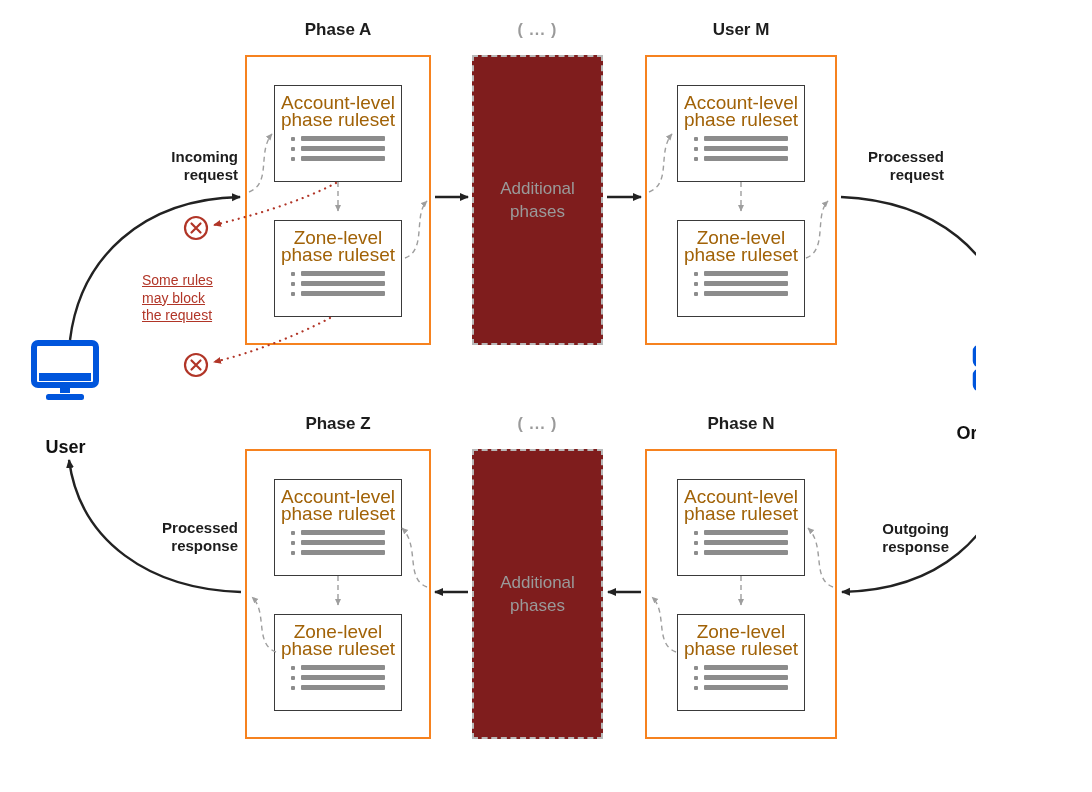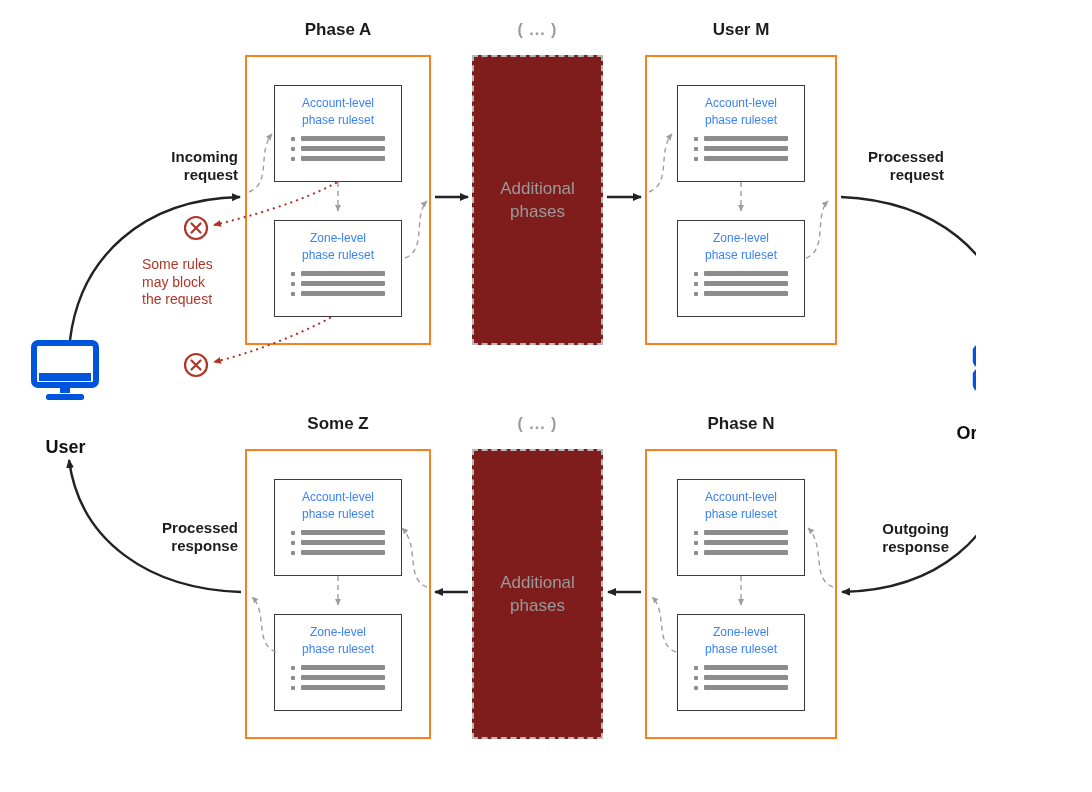--- a/index.html
+++ b/index.html
@@ -65,23 +65,23 @@
     height: 97px;
     border: 1px solid #3a3a3a;
     background: #ffffff;
     box-sizing: border-box;
     display: flex;
     flex-direction: column;
     align-items: center;
     padding-top: 9px;
   }
   .ruleset-title {
-    font-size: 12px;
+    font-size: 19px;
     line-height: 16.5px;
-    color: #3b82f6;
+    color: #a16207;
     text-align: center;
     white-space: pre-line;
   }
   .ruleset-lines {
     margin-top: 8px;
     display: flex;
     flex-direction: column;
     gap: 5px;
   }
   .rrow { display: flex; align-items: center; gap: 6px; }
@@ -117,21 +117,21 @@
 </style>
 </head>
 <body>
 
 <div id="canvas">
 
   <div class="phase-title" style="left: 245px; top: 20px; width: 186px; white-space: pre-line;">Phase A</div>
   <div class="dashed-title" style="left: 472px; top: 21px; width: 131px; white-space: pre-line;">( ... )</div>
   <div class="phase-title" style="left: 645px; top: 20px; width: 192px; white-space: pre-line;">User M</div>
 
-  <div class="phase-title" style="left: 245px; top: 414px; width: 186px; white-space: pre-line;">Some Z</div>
+  <div class="phase-title" style="left: 245px; top: 414px; width: 186px; white-space: pre-line;">Phase Z</div>
   <div class="dashed-title" style="left: 472px; top: 415px; width: 131px; white-space: pre-line;">( ... )</div>
   <div class="phase-title" style="left: 645px; top: 414px; width: 192px; white-space: pre-line;">Phase N</div>
 
   <div class="phase" style="left:245px;top:55px;width:186px;height:290px">
     <div class="ruleset-box" style="top:28px">
       <div class="ruleset-title" style="white-space: pre-line;">Account-level
 phase ruleset</div>
       <div class="ruleset-lines">
         <div class="rrow">
             <span class="rdot"></span>
@@ -295,21 +295,21 @@
   </div>
 
   <div class="edge-label" style="left: 138px; top: 148px; width: 100px; white-space: pre-line;">Incoming
 request</div>
   <div class="edge-label" style="left: 840px; top: 148px; width: 104px; white-space: pre-line;">Processed
 request</div>
   <div class="edge-label" style="left: 843px; top: 520px; width: 106px; white-space: pre-line;">Outgoing
 response</div>
   <div class="edge-label" style="left: 132px; top: 519px; width: 106px; white-space: pre-line;">Processed
 response</div>
-  <div class="block-note" style="left: 142px; top: 256px; white-space: pre-line;">Some rules
+  <div class="block-note" style="left: 142px; top: 272px; white-space: pre-line; text-decoration: underline;">Some rules
 may block
 the request</div>
 
   <div class="node-icon" style="left:30px;top:340px">
     <svg width="70" height="62" viewBox="0 0 70 62">
       <rect x="4" y="3" width="62" height="42" rx="4" fill="#ffffff" stroke="#0055dc" stroke-width="6"></rect>
       <rect x="9" y="33" width="52" height="8" fill="#0055dc"></rect>
       <rect x="30" y="46" width="10" height="7" fill="#0055dc"></rect>
       <rect x="16" y="54" width="38" height="6" rx="2.5" fill="#0055dc"></rect>
     </svg>

